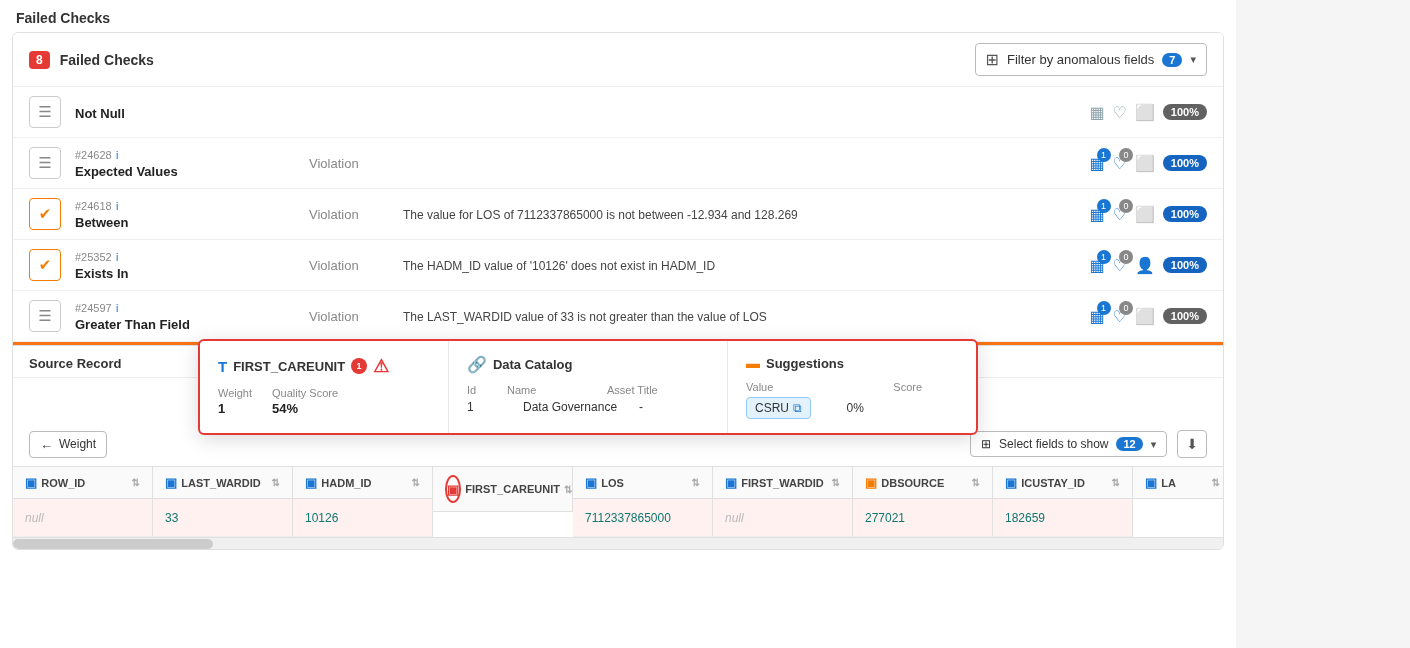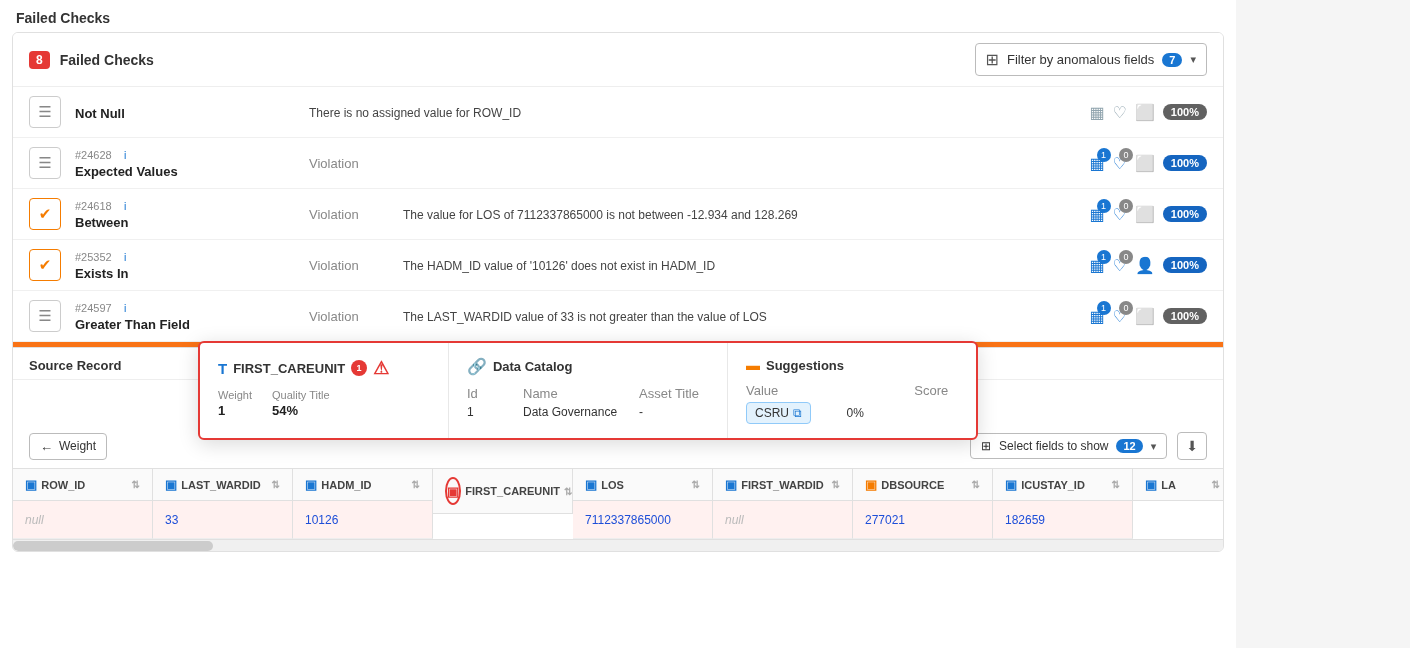--- a/index.html
+++ b/index.html
@@ -21,21 +21,21 @@
     .filter-btn .grid-icon { color: #555; font-size: 16px; }
     .filter-badge { background: #1976d2; color: #fff; border-radius: 10px; padding: 1px 7px; font-size: 11px; font-weight: 700; }
     .chevron-down { font-size: 11px; color: #555; }
 
     
     .checks-list { max-height: 270px; overflow-y: auto; }
     .check-row { display: flex; align-items: center; padding: 9px 16px; border-bottom: 1px solid #f0f0f0; gap: 14px; }
     .check-icon { width: 32px; height: 32px; display: flex; align-items: center; justify-content: center; border: 1px solid #ccc; border-radius: 4px; color: #888; font-size: 15px; flex-shrink: 0; }
     .check-icon.orange { border-color: #f57c00; color: #f57c00; }
     .check-meta { flex: 0 0 220px; }
-    .check-id { font-size: 11px; color: #888; display: flex; align-items: center; gap: 12px; }
+    .check-id { font-size: 11px; color: #888; display: flex; align-items: center; gap: 4px; }
     .check-name { font-size: 13px; font-weight: 600; color: #222; margin-top: 2px; }
     .check-violation-label { font-size: 13px; color: #888; }
     .check-violation-text { font-size: 12px; color: #444; margin-top: 2px; flex: 1; }
     .check-actions { display: flex; align-items: center; gap: 8px; margin-left: auto; }
     .action-icon-wrap { position: relative; display: flex; align-items: center; }
     .action-icon { color: #90a4ae; font-size: 16px; }
     .action-icon.blue { color: #1976d2; }
     .sup-badge { position: absolute; top: -6px; right: -6px; background: #888; color: #fff; border-radius: 50%; width: 14px; height: 14px; font-size: 9px; display: flex; align-items: center; justify-content: center; }
     .sup-badge.blue { background: #1976d2; }
     .pct-badge { background: #616161; color: #fff; border-radius: 12px; padding: 2px 8px; font-size: 11px; font-weight: 700; }
@@ -45,21 +45,21 @@
     .source-record-header { padding: 10px 16px 6px; font-size: 13px; font-weight: 600; color: #333; border-top: 1px solid #e0e0e0; background: #fff; }
     .popup-card { position: absolute; top: -6px; left: 185px; z-index: 10; background: #fff; border: 2.5px solid #e53935; border-radius: 6px; display: flex; gap: 0; box-shadow: 0 4px 20px rgba(0,0,0,0.15); width: 780px; }
     .popup-section { padding: 14px 18px; flex: 1; border-right: 1px solid #e8e8e8; }
     .popup-section:last-child { border-right: none; }
     .popup-section-title { display: flex; align-items: center; gap: 6px; font-size: 13px; font-weight: 700; color: #333; margin-bottom: 10px; }
     .popup-section-title .t-icon { color: #1976d2; font-weight: 900; font-size: 15px; }
     .popup-section-title .suggestions-icon { color: #f57c00; font-size: 14px; }
     .popup-notif-badge { background: #e53935; color: #fff; border-radius: 50%; width: 16px; height: 16px; font-size: 9px; display: flex; align-items: center; justify-content: center; font-weight: 700; }
     .popup-sub-row { display: flex; gap: 20px; font-size: 11px; color: #888; }
     .popup-sub-val { font-size: 13px; font-weight: 600; color: #222; margin-top: 2px; }
-    .popup-table-header { display: flex; gap: 16px; font-size: 13px; color: #888; margin-bottom: 4px; }
+    .popup-table-header { display: flex; font-size: 11px; color: #888; margin-bottom: 4px; }
     .popup-table-row { display: flex; gap: 16px; font-size: 12px; color: #333; align-items: center; }
     .popup-table-cell { min-width: 40px; }
     .popup-table-cell.name { min-width: 100px; }
     .popup-table-cell.title { min-width: 70px; }
     .value-chip { background: #e3f2fd; border: 1px solid #90caf9; border-radius: 4px; padding: 3px 8px; font-size: 12px; color: #333; display: flex; align-items: center; gap: 4px; }
     .copy-icon { color: #1976d2; font-size: 12px; cursor: pointer; }
 
     
     .controls-bar { display: flex; align-items: center; gap: 10px; padding: 8px 16px; background: #fff; border-top: 1px solid #eee; }
     .sort-btn { display: flex; align-items: center; gap: 6px; border: 1px solid #bbb; border-radius: 4px; padding: 5px 10px; cursor: pointer; background: #fff; font-size: 12px; color: #333; }
@@ -71,21 +71,21 @@
     
     .data-table-wrap { overflow-x: auto; background: #fff; border-top: 1px solid #e0e0e0; }
     .data-table { display: flex; min-width: 100%; }
     .data-col { flex: 1; min-width: 140px; }
     .data-col.narrow { min-width: 100px; }
     .col-header { display: flex; align-items: center; gap: 4px; padding: 8px 12px; border-right: 1px solid #e0e0e0; border-bottom: 1px solid #e0e0e0; background: #fafafa; font-size: 11px; font-weight: 700; color: #444; }
     .col-header .col-icon { font-size: 13px; }
     .col-header .col-icon.blue { color: #1976d2; }
     .col-header .col-icon.orange { color: #f57c00; }
     .sort-arrows { color: #aaa; font-size: 10px; margin-left: auto; cursor: pointer; }
-    .col-cell { padding: 8px 12px; border-right: 1px solid #e0e0e0; border-bottom: 1px solid #eee; background: #fff1f0; font-size: 12px; color: #1d4ed8; min-height: 38px; display: flex; align-items: center; }
+    .col-cell { padding: 8px 12px; border-right: 1px solid #e0e0e0; border-bottom: 1px solid #eee; background: #fff1f0; font-size: 12px; color: #0f766e; min-height: 38px; display: flex; align-items: center; }
     .col-cell.null-val { color: #bbb; font-style: italic; }
     .info-icon { color: #1976d2; font-size: 11px; cursor: pointer; }
     .circle-icon { width: 28px; height: 28px; border-radius: 50%; border: 2px solid #e53935; display: flex; align-items: center; justify-content: center; color: #e53935; font-size: 13px; }
     .scrollbar-row { height: 12px; background: #f0f0f0; border-top: 1px solid #e0e0e0; }
     .scroll-thumb { width: 200px; height: 10px; background: #ccc; border-radius: 5px; margin: 1px 0 1px 0; }
   </style>
 </head>
 <body>
 
 <div class="page-wrapper">
@@ -106,21 +106,20 @@
     </div>
 
     <div class="checks-list">
 
       <div class="check-row">
         <div class="check-icon">☰</div>
         <div class="check-meta">
           <div class="check-id"></div>
           <div class="check-name">Not Null</div>
         </div>
-        <div class="check-violation-text">There is no assigned value for ROW_ID</div>
         <div class="check-actions">
           <div class="action-icon-wrap">
             <span class="action-icon">▦</span>
           </div>
           <div class="action-icon-wrap">
             <span class="action-icon">♡</span>
           </div>
           <div class="action-icon-wrap">
             <span class="action-icon">⬜</span>
           </div>
@@ -237,39 +236,39 @@
             <span class="sup-badge">0</span>
           </div>
           <div class="action-icon-wrap">
             <span class="action-icon">⬜</span>
           </div>
           <span class="pct-badge">100%</span>
         </div>
       </div>
     </div>
 
-    <div style="position:relative; border-top:5px solid #f97316;">
+    <div style="position:relative; border-top:3px solid #f97316;">
       <div class="source-record-header">Source Record</div>
 
       <div class="popup-card">
 
         <div class="popup-section">
           <div class="popup-section-title">
             <span class="t-icon">T</span>
             <span>FIRST_CAREUNIT</span>
             <span class="popup-notif-badge">1</span>
             <span style="color:#e53935;font-size:18px;">⚠</span>
           </div>
           <div class="popup-sub-row">
             <div>
               <div>Weight</div>
               <div class="popup-sub-val">1</div>
             </div>
             <div>
-              <div>Quality Title</div>
+              <div>Quality Score</div>
               <div class="popup-sub-val">54%</div>
             </div>
           </div>
         </div>
 
         <div class="popup-section">
           <div class="popup-section-title">
             <span style="color:#1976d2;font-size:16px;">🔗</span>
             <span>Data Catalog</span>
           </div>

